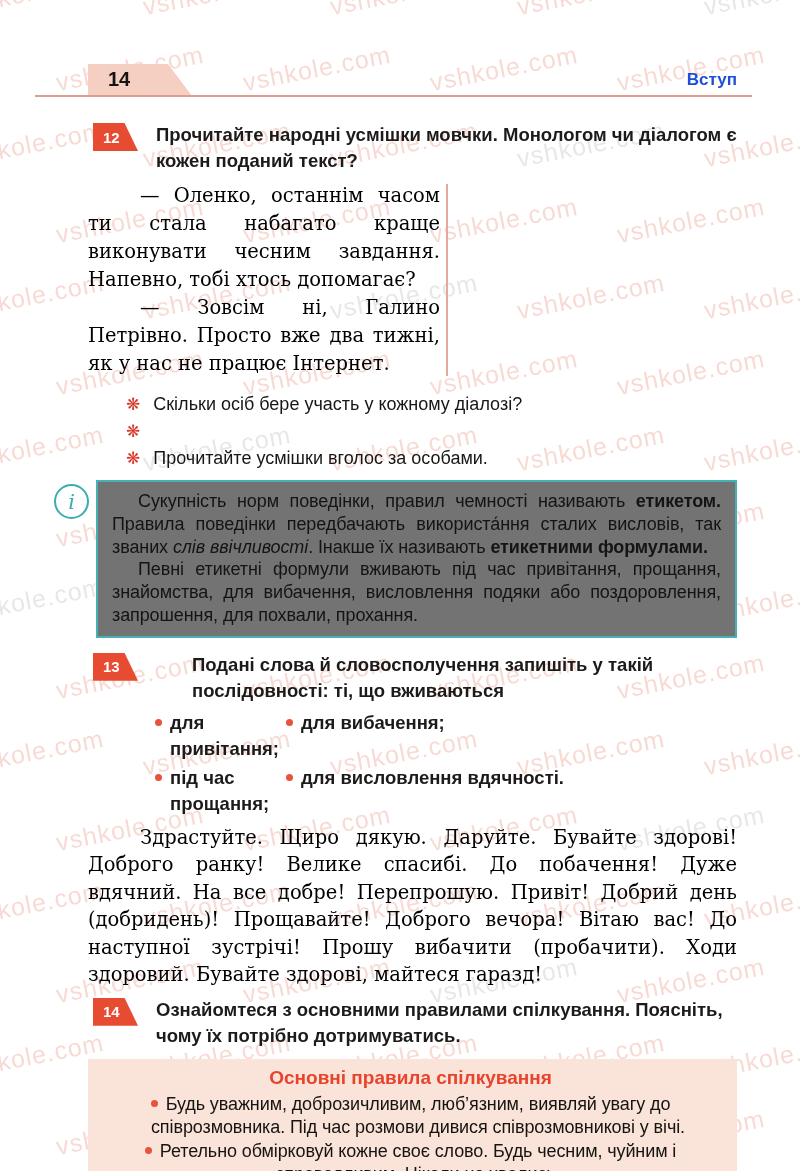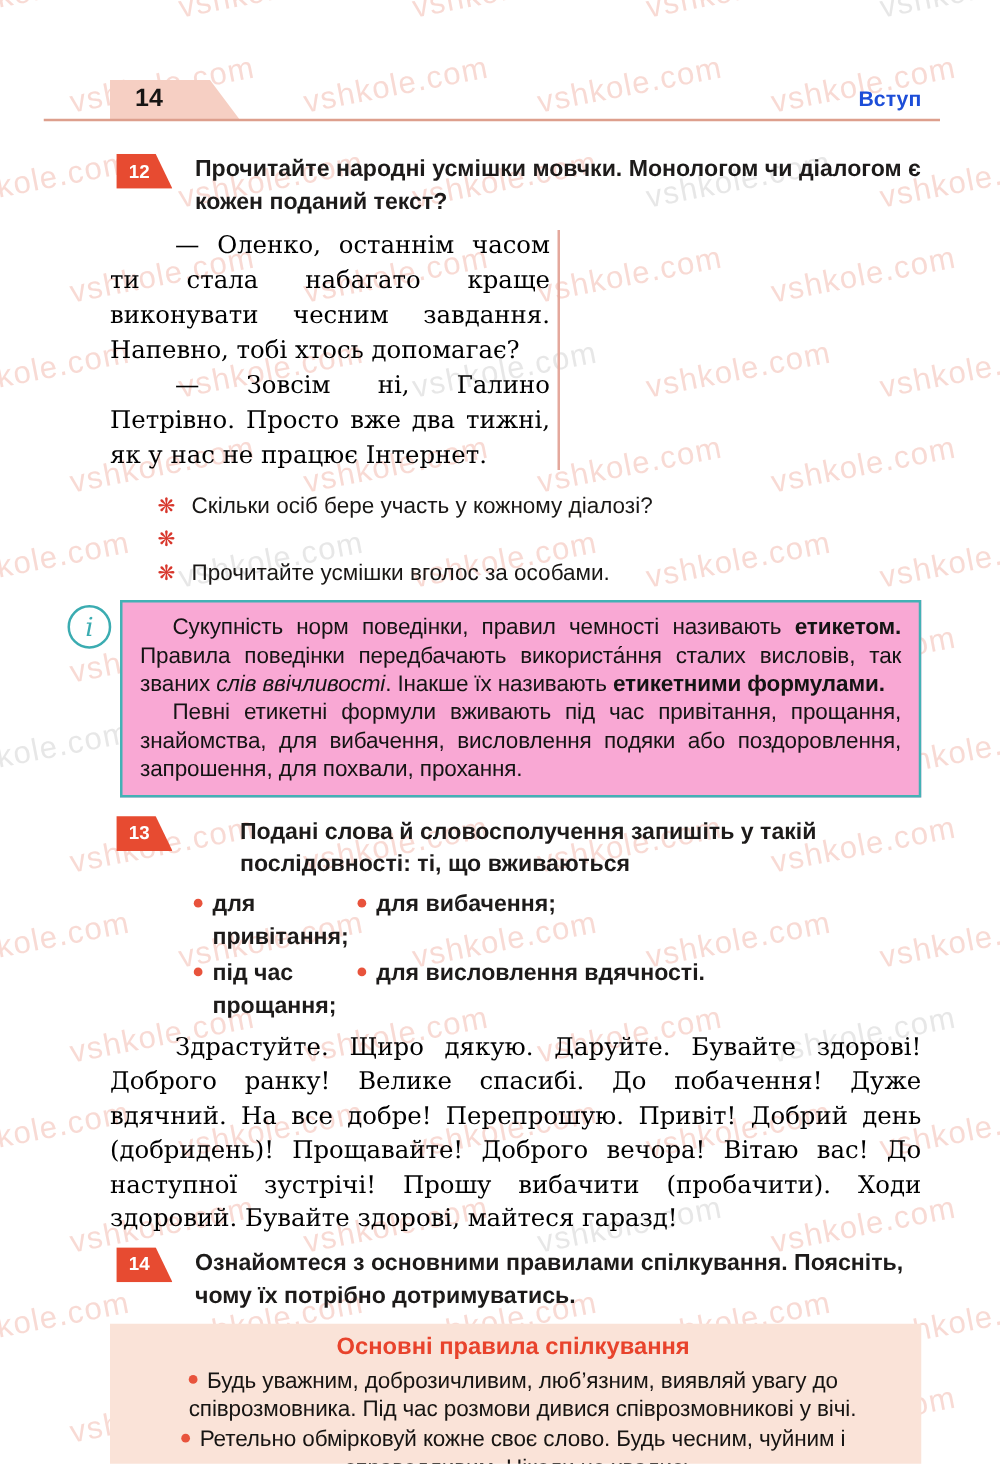--- a/index.html
+++ b/index.html
@@ -77,21 +77,21 @@
 
   
   .questions { margin: 13px 0 0 38px; }
   .q-item { display: flex; align-items: flex-start; font-size: 18px; line-height: 27px; color: #191715; }
   .q-star { color: #d8372c; font-size: 17px; margin-right: 13px; line-height: 27px; }
 
   
   .info-wrap { position: relative; margin: 8px 0 0 8px; }
   .info-box {
     border: 2px solid #43b1b5;
-    background: #f9a8d4;
+    background: #737373;
     padding: 8px 14px 9px 14px;
   }
   .info-box p {
     margin: 0; font-size: 18px; line-height: 22.8px;
     text-align: justify; color: #141414; text-indent: 26px;
     letter-spacing: -0.1px;
   }
   .seg-bold { font-weight: bold; }
   .seg-italic { font-style: italic; }
   .info-icon {

